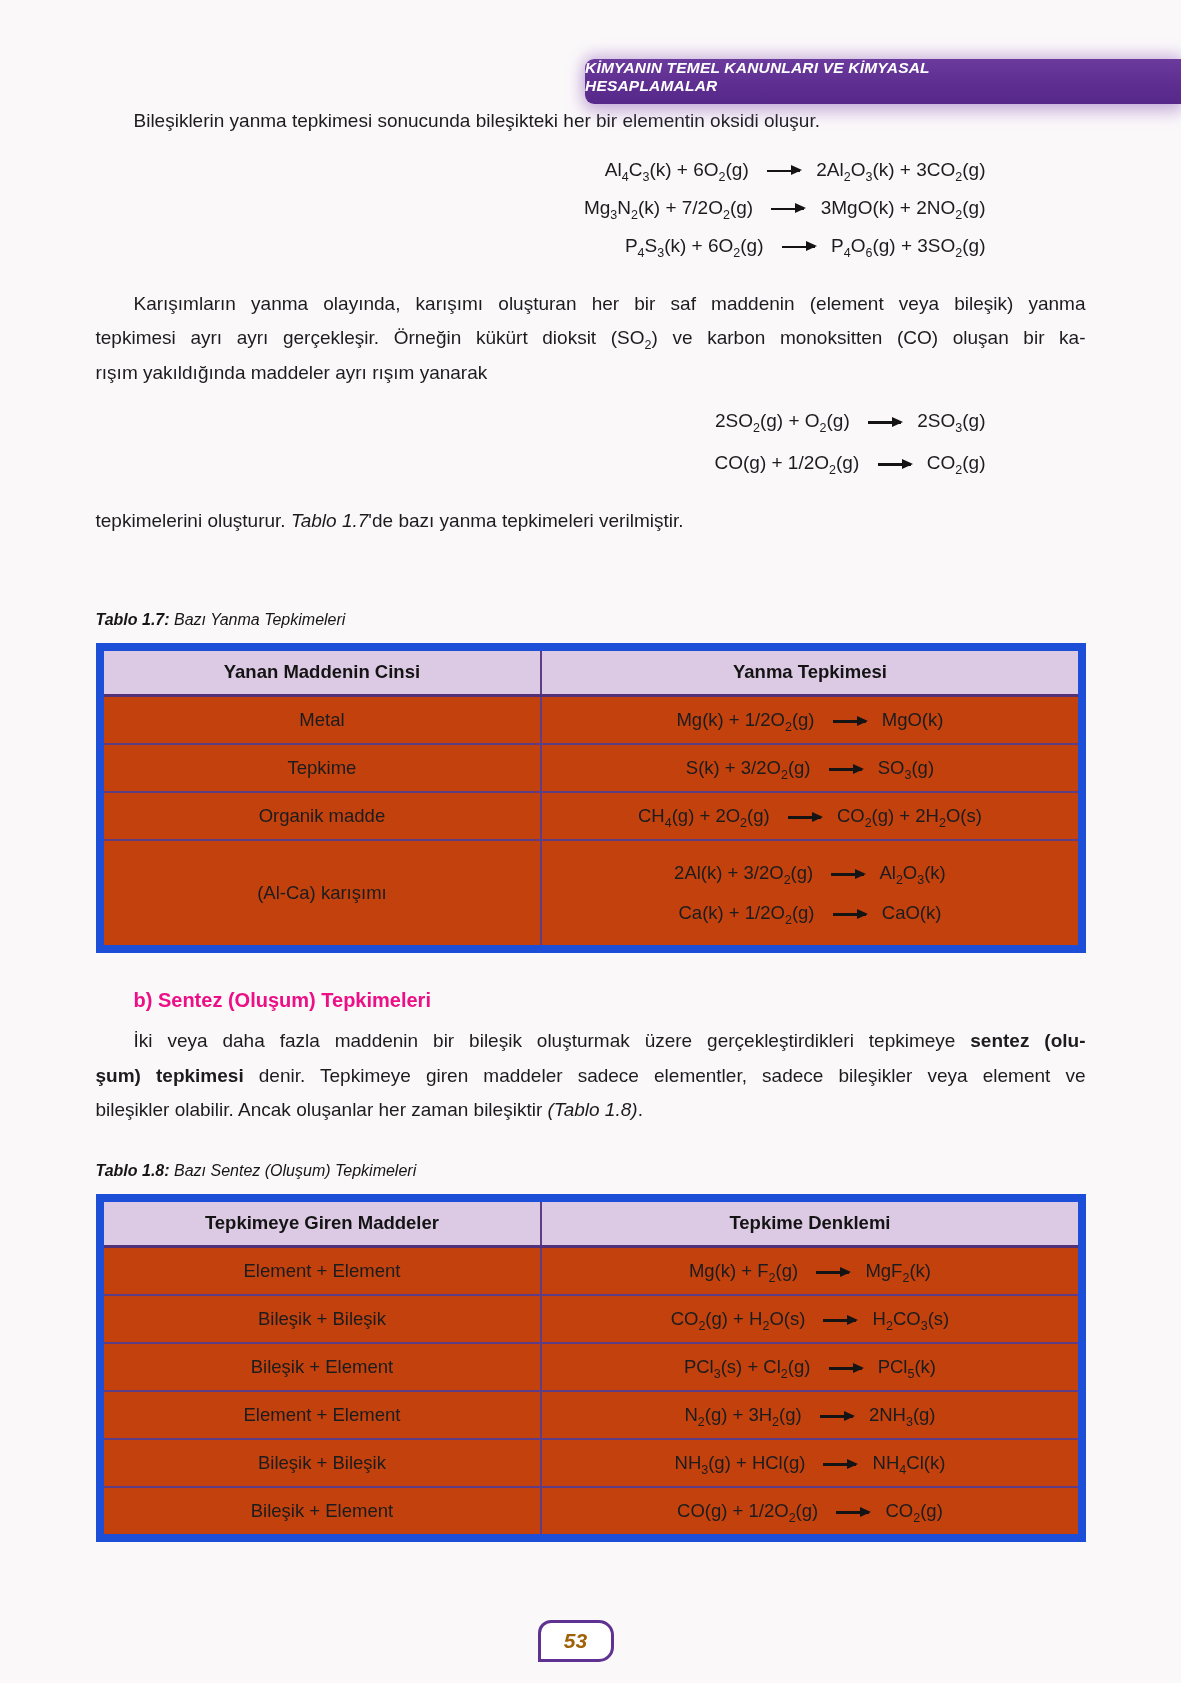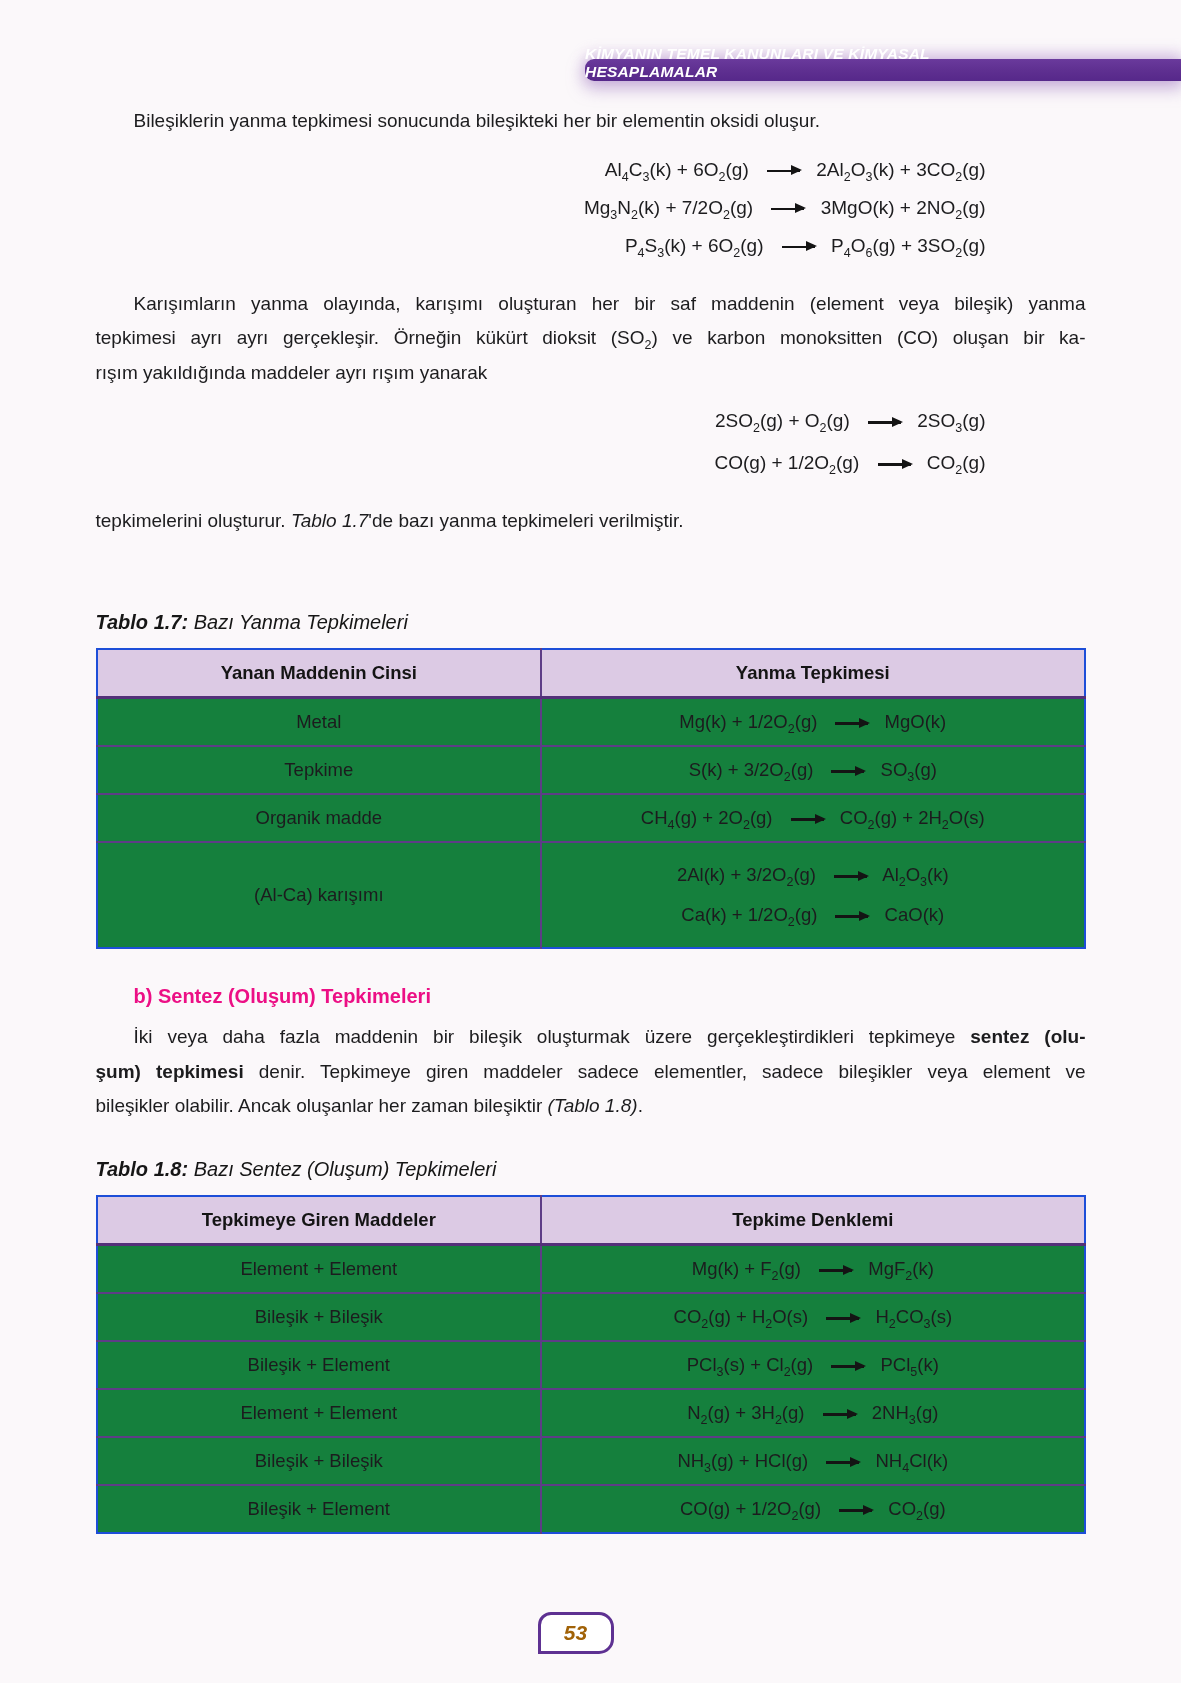--- a/index.html
+++ b/index.html
@@ -7,25 +7,25 @@
   body {
     height:1683px;
     background:#fbf8fa;
     font-family:"Liberation Sans","DejaVu Sans",sans-serif;
     color:#1c1c1e;
     overflow:hidden;
     position:relative;
   }
   
   .header-bar {
-    position:absolute; top:59px; left:585px; right:0; height:22px;
+    position:absolute; top:59px; left:585px; right:0; height:45px;
     background:linear-gradient(180deg,#6a3a9c 0%,#5e2f90 55%,#56288a 100%);
     border-radius:9px 0 0 9px;
     box-shadow:0 6px 16px 2px rgba(164,126,194,.55), 0 -5px 14px 1px rgba(186,152,212,.45);
-    display:flex; align-items:flex-end; justify-content:center;
+    display:flex; align-items:flex-start; justify-content:center;
   }
   .header-bar span {
     color:#fff; font-weight:bold; font-style:italic; font-size:15.5px; letter-spacing:.2px;
     padding-right:120px;
   }
   
   .content { width:990px; margin:0 auto; padding-top:104px; }
   .bodyline { font-size:19px; line-height:34.5px; }
   .jline { text-align:justify; text-align-last:justify; }
   .indent { padding-left:38px; }
@@ -41,26 +41,26 @@
   .arr::after {
     content:''; position:absolute; right:-2px; top:-4.3px;
     border-left:11px solid #141414;
     border-top:5.5px solid transparent; border-bottom:5.5px solid transparent;
   }
   
   .eqblock { text-align:right; padding-right:100px; }
   .eqblock .eqline { font-size:19px; height:38px; line-height:38px; }
   .eqblock2 .eqline { height:42px; line-height:42px; }
   
-  .caption { font-size:20px; font-style:italic; color:#161616; }
+  .caption { font-size:16px; font-style:italic; color:#161616; }
   
   table.ktable {
     width:100%; border-collapse:collapse;
-    border:2px solid #1d4ed8;
-    background:#15803d;
+    border:8px solid #1d4ed8;
+    background:#c2410c;
   }
   table.ktable th {
     background:#dccae4;
     border-bottom:3px solid #533179;
     font-size:18.5px; font-weight:bold; color:#141414;
     height:49px; text-align:center;
   }
   table.ktable td {
     border-top:2px solid #5e3d87;
     font-size:18.5px; text-align:center; height:46px; padding:12px 8px;

